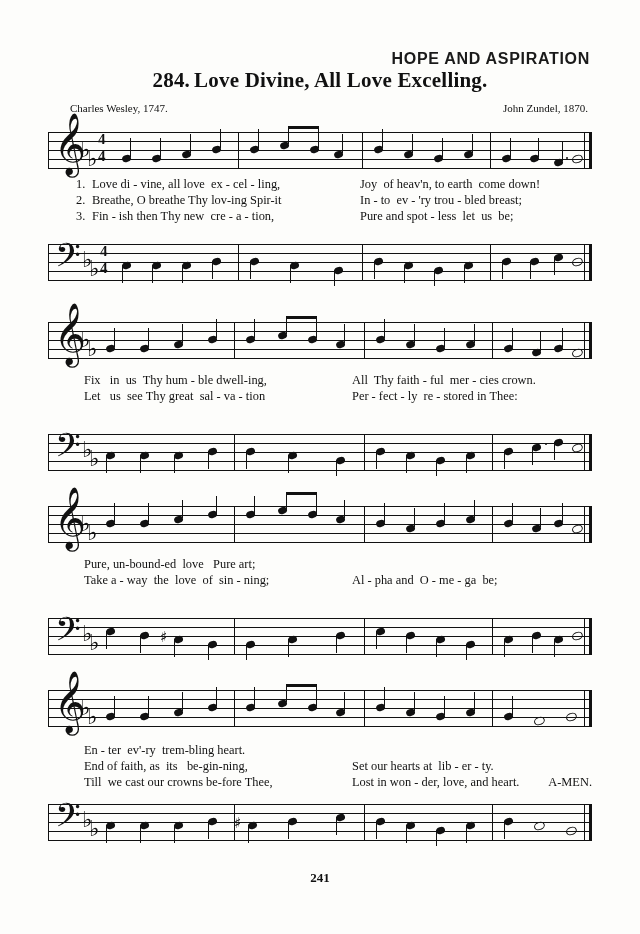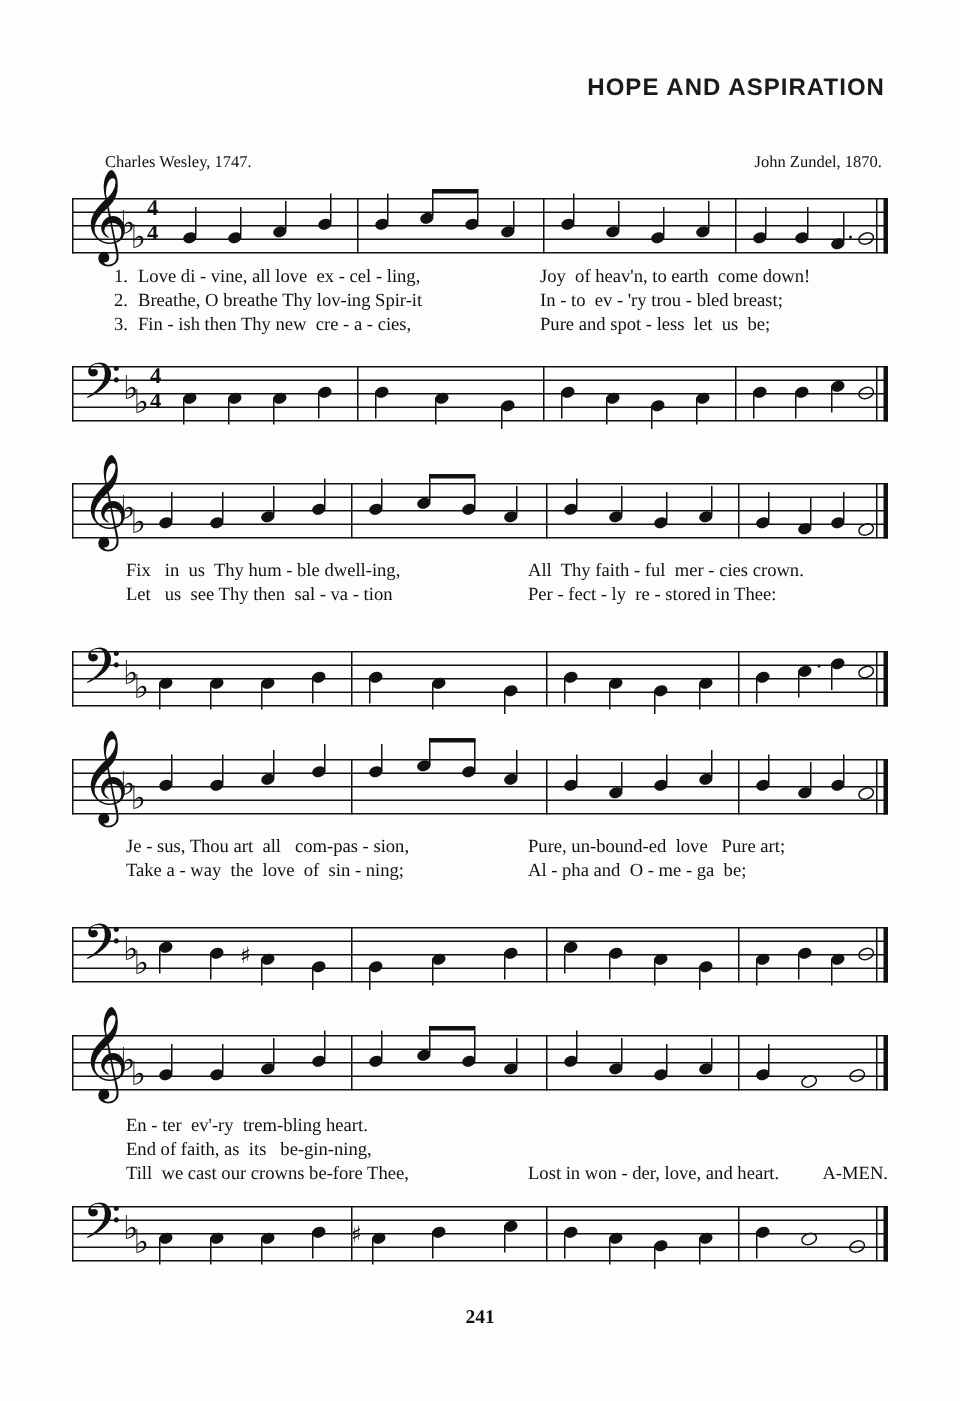--- a/index.html
+++ b/index.html
@@ -198,20 +198,23 @@
   .lyric-line .phrase-b { flex: 1; display: inline-block; }
   .lyric-line.noindent .num { width: 36px; }
 </style>
 </head>
 <body>
 
 <div class="page">
 
   <div class="section-header">HOPE AND ASPIRATION</div>
 
+  <div class="hymn-title">
+    <span class="num">284.</span><span>Love Divine, All Love Excelling.</span>
+  </div>
 
   <div class="credit-left">Charles Wesley, 1747.</div>
   <div class="credit-right">John Zundel, 1870.</div>
 
   <div class="system" style="top:126px;">
     <div class="staff">
       <div class="line"></div>
       <div class="line"></div>
       <div class="line"></div>
       <div class="line"></div>
@@ -270,21 +273,21 @@
       <span class="phrase-a">Love di - vine, all love  ex - cel - ling,</span>
       <span class="phrase-b">Joy  of heav'n, to earth  come down!</span>
     </div>
     <div class="lyric-line">
       <span class="num" style="margin-left:28px;">2.</span>
       <span class="phrase-a">Breathe, O breathe Thy lov-ing Spir-it</span>
       <span class="phrase-b">In - to  ev - 'ry trou - bled breast;</span>
     </div>
     <div class="lyric-line">
       <span class="num" style="margin-left:28px;">3.</span>
-      <span class="phrase-a">Fin - ish then Thy new  cre - a - cies,</span>
+      <span class="phrase-a">Fin - ish then Thy new  cre - a - tion,</span>
       <span class="phrase-b">Pure and spot - less  let  us  be;</span>
     </div>
   </div>
 
   <div class="system" style="top:238px;">
     <div class="staff">
       <div class="line"></div>
         <div class="line"></div>
         <div class="line"></div>
         <div class="line"></div>
@@ -386,21 +389,21 @@
   </div>
 
   <div class="lyrics" style="top:372px;">
     <div class="lyric-line noindent">
       <span class="num"></span>
       <span class="phrase-a">Fix   in  us  Thy hum - ble dwell-ing,</span>
       <span class="phrase-b">All  Thy faith - ful  mer - cies crown.</span>
     </div>
     <div class="lyric-line noindent">
       <span class="num"></span>
-      <span class="phrase-a">Let   us  see Thy then  sal - va - tion</span>
+      <span class="phrase-a">Let   us  see Thy great  sal - va - tion</span>
       <span class="phrase-b">Per - fect - ly  re - stored in Thee:</span>
     </div>
   </div>
 
   <div class="system" style="top:428px;">
     <div class="staff">
       <div class="line"></div>
         <div class="line"></div>
         <div class="line"></div>
         <div class="line"></div>
@@ -496,21 +499,20 @@
         <div class="stem" style="left:514px; top:3px; height:19px;"></div>
       <div class="note hollow" style="left:524px; top:25px;"></div>
       <div class="barline end-left"></div>
       <div class="barline end-thick"></div>
     </div>
   </div>
 
   <div class="lyrics" style="top:556px;">
     <div class="lyric-line noindent">
       <span class="num"></span>
-      <span class="phrase-a">Je - sus, Thou art  all   com-pas - sion,</span>
       <span class="phrase-b">Pure, un-bound-ed  love   Pure art;</span>
     </div>
     <div class="lyric-line noindent">
       <span class="num"></span>
       <span class="phrase-a">Take a - way  the  love  of  sin - ning;</span>
       <span class="phrase-b">Al - pha and  O - me - ga  be;</span>
     </div>
   </div>
 
   <div class="system" style="top:612px;">
@@ -613,20 +615,21 @@
   </div>
 
   <div class="lyrics" style="top:742px;">
     <div class="lyric-line noindent">
       <span class="num"></span>
       <span class="phrase-b">En - ter  ev'-ry  trem-bling heart.</span>
     </div>
     <div class="lyric-line noindent">
       <span class="num"></span>
       <span class="phrase-a">End of faith, as  its   be-gin-ning,</span>
+      <span class="phrase-b">Set our hearts at  lib - er - ty.</span>
     </div>
     <div class="lyric-line noindent">
       <span class="num"></span>
       <span class="phrase-a">Till  we cast our crowns be-fore Thee,</span>
       <span class="phrase-b">Lost in won - der, love, and heart.</span>
       <span style="margin-left:4px;">A-MEN.</span>
     </div>
   </div>
 
   <div class="system" style="top:798px;">

